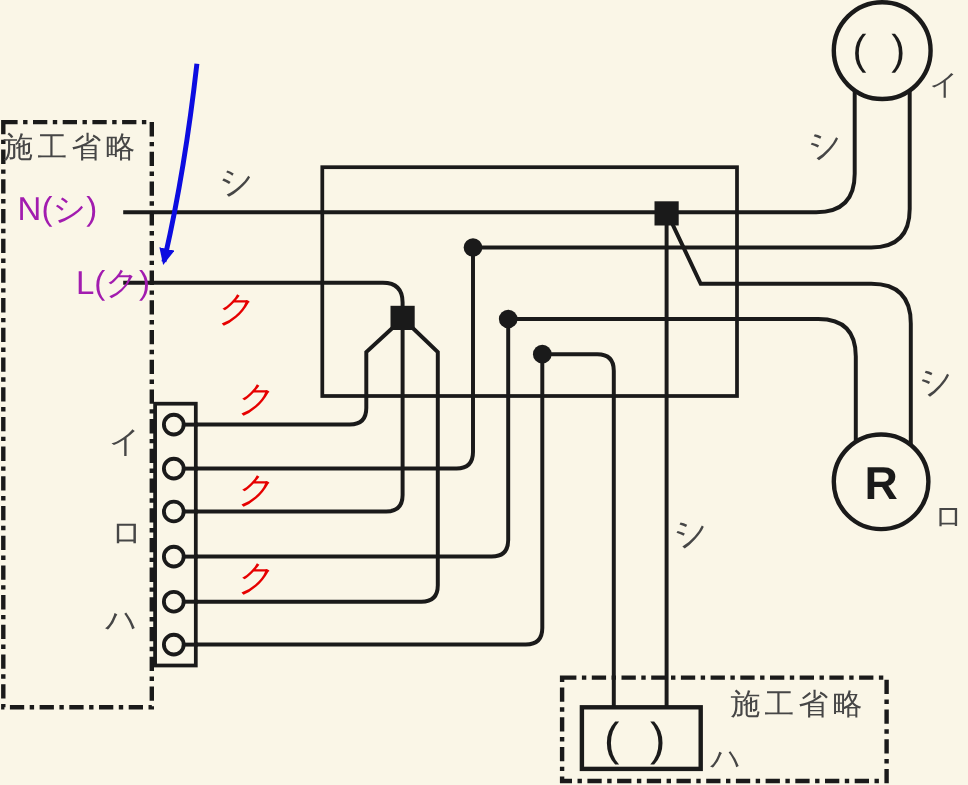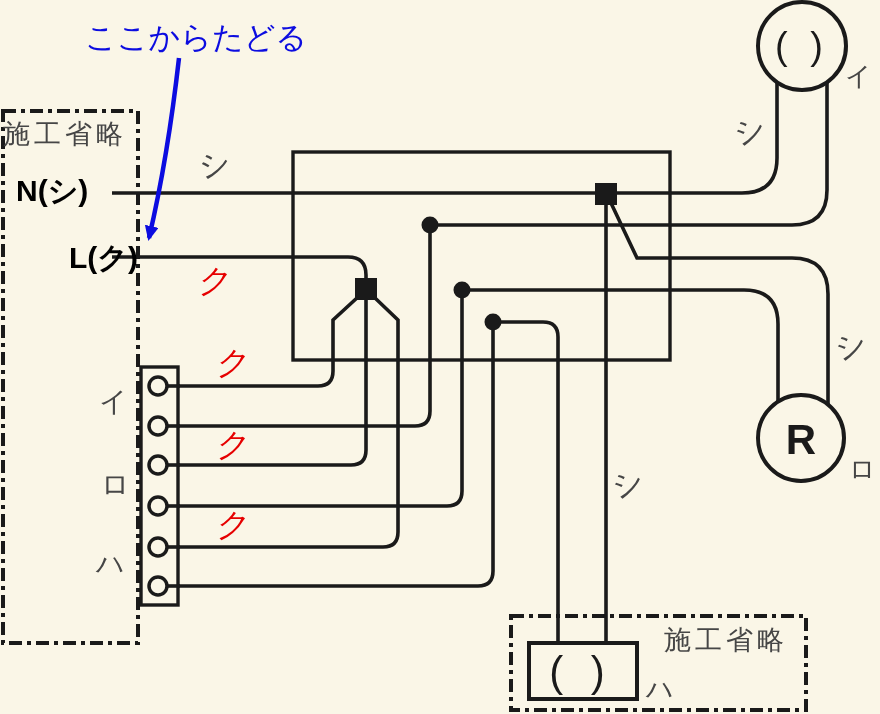--- a/index.html
+++ b/index.html
@@ -11,21 +11,21 @@
     font-family:"Liberation Sans", sans-serif;
   }
   #wires{position:absolute;left:0;top:0;}
   .lbl{
     position:absolute;
     color:#464646;
     line-height:1;
     white-space:nowrap;
     user-select:none;
   }
-  .lbl.dark{color:#000000;font-weight:bold;}
+  .lbl.dark{color:#a21caf;}
   .lbl.red{color:#E60000;}
   .lbl.blue{color:#0C0CE0;}
   .lbl.rot{transform:rotate(-15deg);}
   .lbl.rot8{transform:rotate(-9deg);}
   .lbl.skew{transform:skewX(-6deg);}
   .center{transform:translate(-50%,-50%);}
   .sym{color:#1a1a1a;}
 </style>
 </head>
 <body>
@@ -85,21 +85,20 @@
 
     <rect x="355" y="278" width="22" height="22" fill="#1A1A1A"></rect>
     <rect x="595" y="183" width="22" height="22" fill="#1A1A1A"></rect>
     <circle cx="430" cy="225" r="8.5" fill="#1A1A1A"></circle>
     <circle cx="462" cy="290" r="8.5" fill="#1A1A1A"></circle>
     <circle cx="493" cy="322" r="8.5" fill="#1A1A1A"></circle>
 
     <path d="M179,58 C172,120 163,178 149,238" fill="none" stroke="#0C0CE0" stroke-width="4.5" marker-end="url(#bluehead)"></path>
   </svg>
 
-  <div class="lbl blue" style="left:85px;top:22px;font-size:31px;">ここからたどる</div>
 
   <div class="lbl" style="left:3px;top:121px;font-size:27px;letter-spacing:4px;">施工省略</div>
   <div class="lbl dark" style="left:16px;top:176px;font-size:30px;">N(シ)</div>
   <div class="lbl dark" style="left:21px;top:243px;font-size:30px;margin-left:48px;">L(ク)</div>
 
   <div class="lbl rot8" style="left:199px;top:149px;font-size:31px;">シ</div>
   <div class="lbl red skew" style="left:199px;top:264px;font-size:33px;">ク</div>
 
   <div class="lbl red skew" style="left:217px;top:346px;font-size:33px;">ク</div>
   <div class="lbl red skew" style="left:217px;top:428px;font-size:33px;">ク</div>

